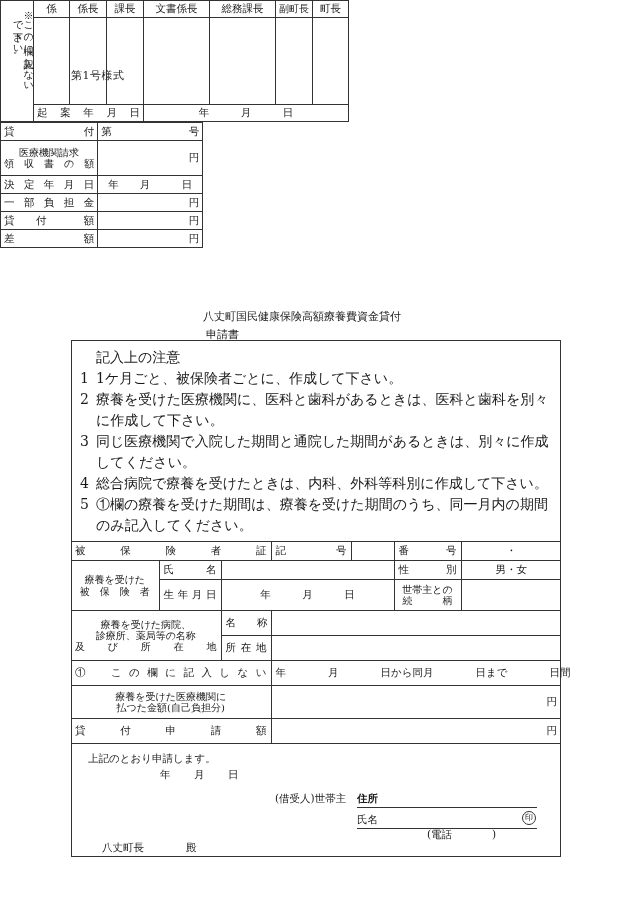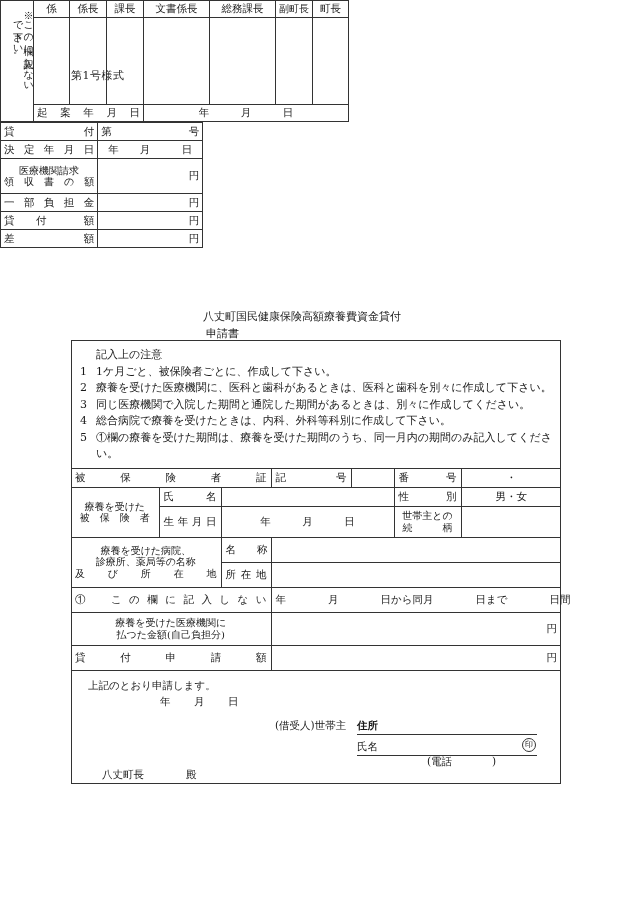--- a/index.html
+++ b/index.html
@@ -98,33 +98,33 @@
   #loan-table td.val { width: 98px; }
   .yen { text-align: right; padding-right: 5px; }
 
   
   #doc-title {
     left: 203px;
     top: 309px;
     font-size: 11px;
     line-height: 1.5;
   }
-  #doc-title .l2 { padding-left: 3px; }
+  #doc-title .l2 { padding-left: 3px; font-family: Liberation Serif, serif; }
 
   
   #body-box {
     left: 71px;
     top: 340px;
     width: 490px;
     border: 1px solid #333;
     box-sizing: border-box;
   }
   #notes {
     padding: 6px 8px 5px 8px;
-    font-size: 11px;
+    font-size: 14px;
     line-height: 1.5;
   }
   #notes .title { padding-left: 16px; }
   #notes .item {
     display: flex;
     align-items: flex-start;
     white-space: normal;
   }
   #notes .num {
     flex: 0 0 16px;
@@ -235,31 +235,31 @@
     <tbody>
         <tr>
       <td class="lbl">
         <span class="sp">貸　　　　付</span>
       </td>
       <td class="val">
         <span class="sp"><span>第</span><span>号</span></span>
       </td>
     </tr>
     <tr>
-      <td class="lbl">
-        <span class="sp">決定年月日</span>
-      </td>
-      <td class="val ctr">年　　月　　　日</td>
-    </tr>
-    <tr>
       <td class="lbl two-line" style="height:32px">
         <span class="sp-c">医療機関請求</span>
             <span class="sp-c">領　収　書　の　額</span>
       </td>
       <td class="val yen">円</td>
+    </tr>
+    <tr>
+      <td class="lbl">
+        <span class="sp">決定年月日</span>
+      </td>
+      <td class="val ctr">年　　月　　　日</td>
     </tr>
     <tr>
       <td class="lbl">
         <span class="sp">一部負担金</span>
       </td>
       <td class="val yen">円</td>
     </tr>
     <tr>
       <td class="lbl">
         <span class="sp">貸　付　　額</span>

